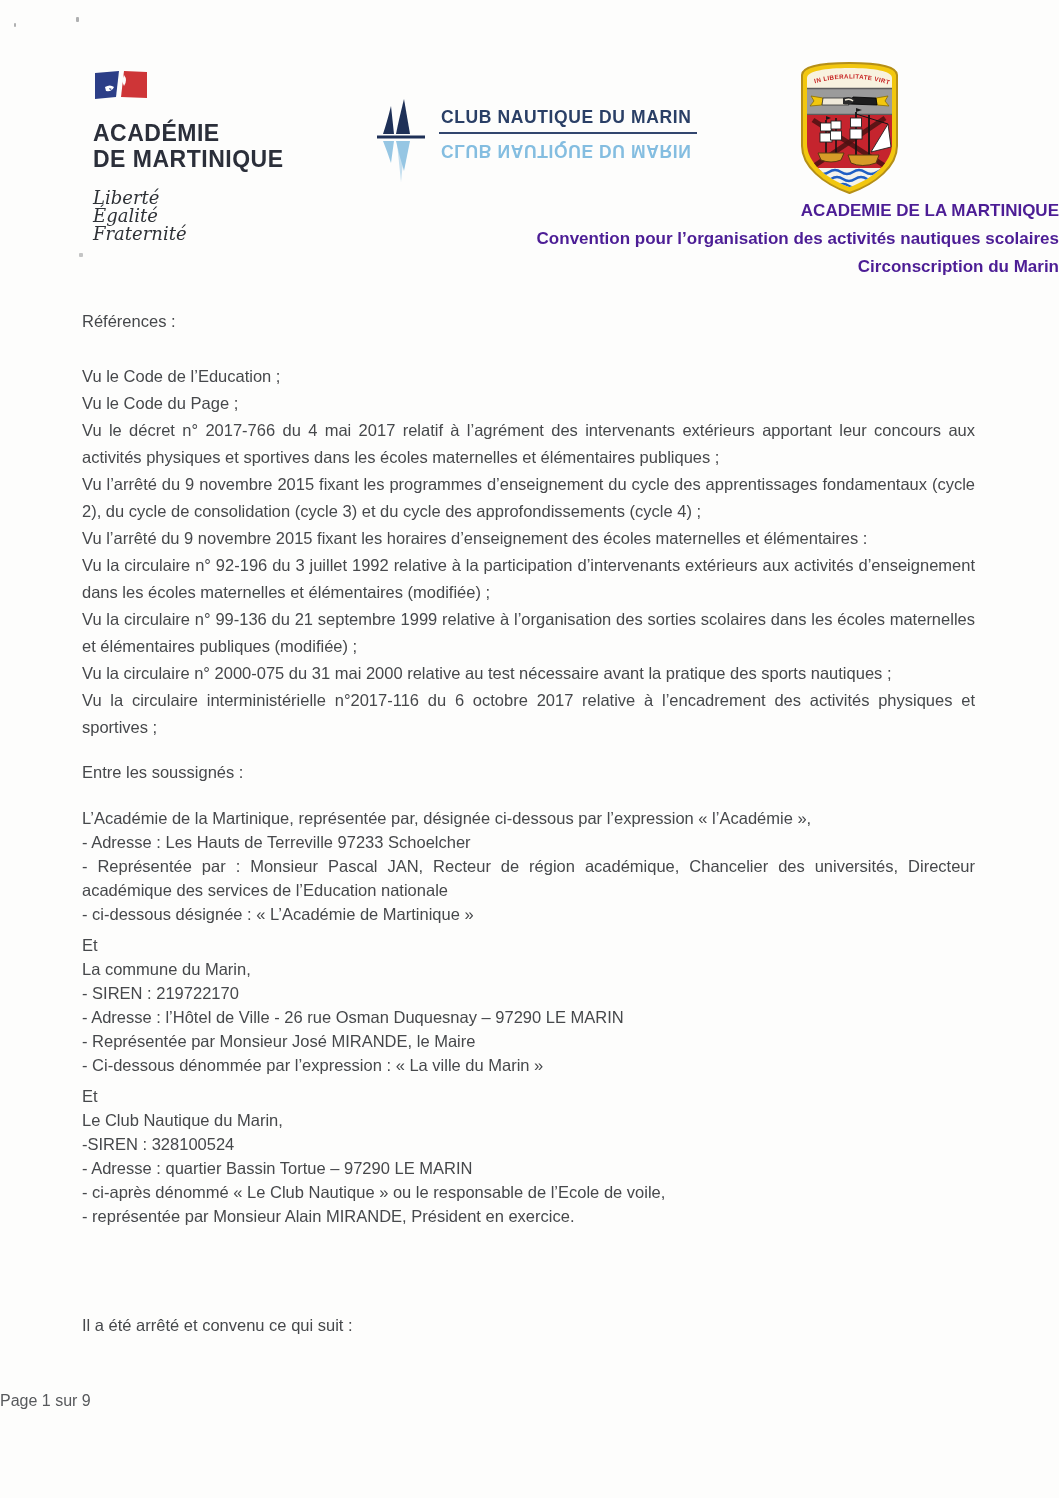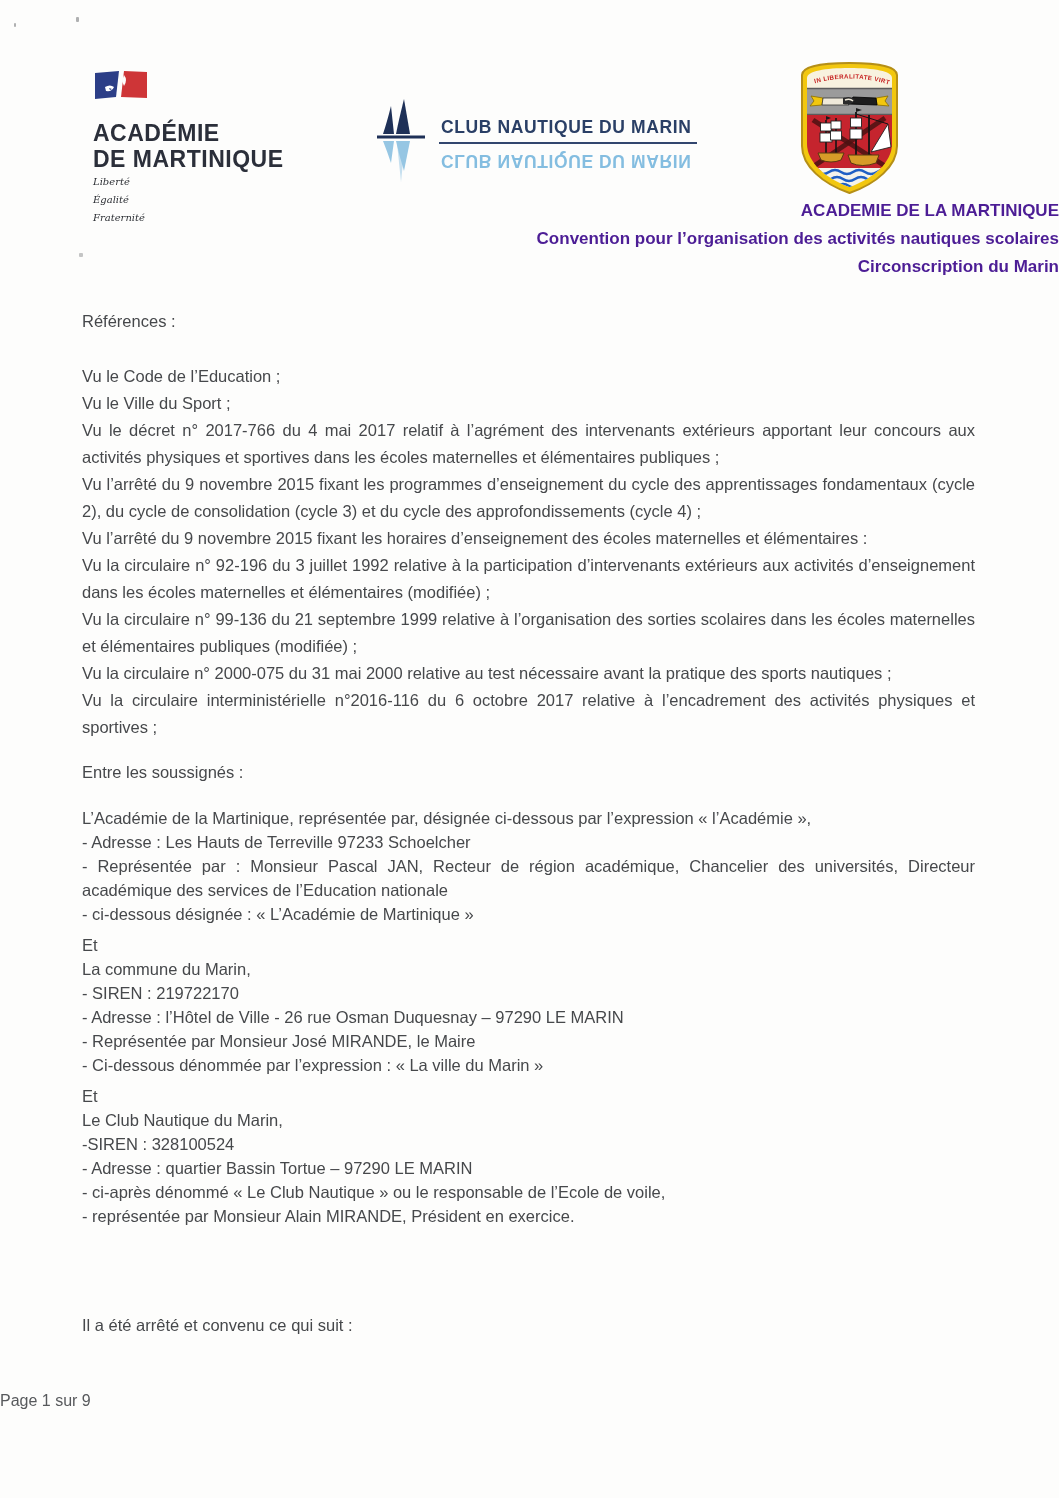--- a/index.html
+++ b/index.html
@@ -6,26 +6,26 @@
   .page{
     position:relative;width:1059px;height:1498px;margin:0 auto;
     background:#fdfdfc;overflow:hidden;
     font-family:"Liberation Sans",sans-serif;color:#46484b;
   }
   
   .gov-logo{position:absolute;left:93px;top:70px;}
   .gov-flag{display:block;}
   .gov-name{margin-top:20px;font-weight:700;font-size:23px;line-height:26px;
     letter-spacing:.5px;color:#2b2f3a;}
-  .gov-motto{margin-top:1px;font-family:"DejaVu Serif",serif;font-style:italic;
-    font-size:10px;line-height:18px;color:#2e3136;}
+  .gov-motto{margin-top:17px;font-family:"DejaVu Serif",serif;font-style:italic;
+    font-size:18px;line-height:18px;color:#2e3136;}
   
   .club-logo{position:absolute;left:377px;top:97px;display:flex;align-items:flex-start;}
   .club-boat{display:block;}
-  .club-texts{margin-left:14px;margin-top:20px;}
+  .club-texts{margin-left:14px;margin-top:10px;}
   .club-name{font-size:17.5px;font-weight:600;letter-spacing:.6px;color:#2a3f66;
     padding:0 6px 4px 2px;border-bottom:2.5px solid #32466e;white-space:nowrap;}
   .club-name.reflection{transform:scaleY(-1);border-bottom:none;margin-top:2px;
     color:#6fb3dc;opacity:.85;filter:blur(.4px);}
   
   .crest{position:absolute;left:793px;top:60px;}
   
   .doc-title{position:absolute;left:0;right:0;top:197px;text-align:right;
     font-weight:700;font-size:17px;line-height:28px;color:#4c1d95;}
   
@@ -161,28 +161,28 @@
     <div>Convention pour l’organisation des activités nautiques scolaires</div>
     <div>Circonscription du Marin</div>
   </div>
 
   <div class="body-text">
 
     <p class="ref-heading">Références :</p>
 
     <div class="refs">
       <p>Vu le Code de l’Education ;</p>
-      <p>Vu le Ville du Sport ;</p>
+      <p>Vu le Code du Page ;</p>
       <p class="just">Vu le décret n° 2017-766 du 4 mai 2017 relatif à l’agrément des intervenants extérieurs apportant leur concours aux activités physiques et sportives dans les écoles maternelles et élémentaires publiques ;</p>
       <p class="just">Vu l’arrêté du 9 novembre 2015 fixant les programmes d’enseignement du cycle des apprentissages fondamentaux (cycle 2), du cycle de consolidation (cycle 3) et du cycle des approfondissements (cycle 4) ;</p>
       <p>Vu l’arrêté du 9 novembre 2015 fixant les horaires d’enseignement des écoles maternelles et élémentaires :</p>
       <p class="just">Vu la circulaire n° 92-196 du 3 juillet 1992 relative à la participation d’intervenants extérieurs aux activités d’enseignement dans les écoles maternelles et élémentaires (modifiée) ;</p>
       <p class="just">Vu la circulaire n° 99-136 du 21 septembre 1999 relative à l’organisation des sorties scolaires dans les écoles maternelles et élémentaires publiques (modifiée) ;</p>
       <p>Vu la circulaire n° 2000-075 du 31 mai 2000 relative au test nécessaire avant la pratique des sports nautiques ;</p>
-      <p class="just">Vu la circulaire interministérielle n°2016-116 du 6 octobre 2017 relative à l’encadrement des activités physiques et sportives ;</p>
+      <p class="just">Vu la circulaire interministérielle n°2017-116 du 6 octobre 2017 relative à l’encadrement des activités physiques et sportives ;</p>
     </div>
 
     <p class="entre">Entre les soussignés :</p>
 
     <div class="party">
       <p>L’Académie de la Martinique, représentée par, désignée ci-dessous par l’expression « l’Académie »,</p>
       <p>- Adresse : Les Hauts de Terreville 97233 Schoelcher</p>
       <p class="just">- Représentée par : Monsieur Pascal JAN, Recteur de région académique, Chancelier des universités, Directeur académique des services de l’Education nationale</p>
       <p>- ci-dessous désignée : « L’Académie de Martinique »</p>
     </div>

